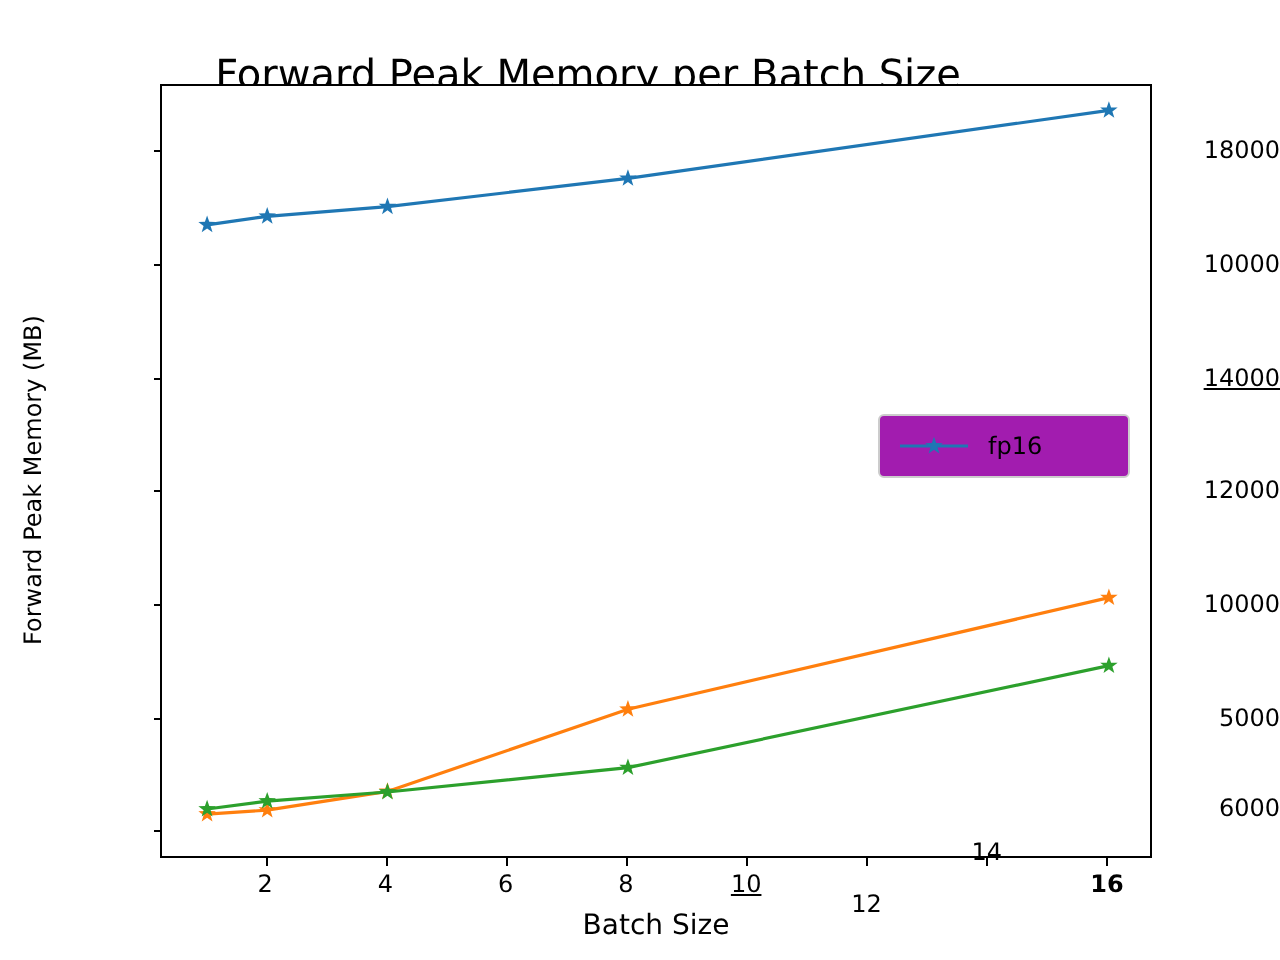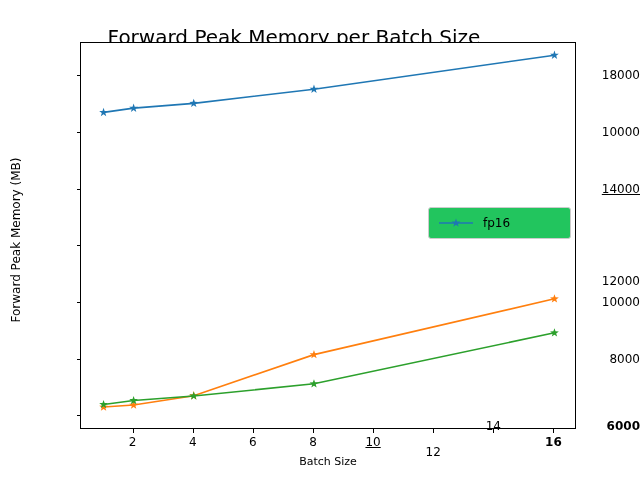--- a/index.html
+++ b/index.html
@@ -93,32 +93,32 @@
     white-space: nowrap;
     font-size: 12px;
     color: #000000;
   }
   #xlabel {
     position: absolute;
     left: 80px;
     width: 496px;
     top: 455px;
     text-align: center;
-    font-size: 11px;
+    font-size: 14px;
     color: #000000;
   }
   #legend {
     position: absolute;
-    left: 428px;
+    left: 439px;
     top: 207px;
-    width: 143px;
+    width: 126px;
     box-sizing: border-box;
     border: 1px solid #cccccc;
     border-radius: 3px;
-    background: #22c55e;
+    background: #a21caf;
     padding: 6px 8px 6px 8px;
   }
   .legend-row {
     display: flex;
     align-items: center;
     height: 18px;
   }
   .legend-swatch {
     width: 38px;
     height: 14px;
@@ -159,24 +159,24 @@
         <polyline points="22.55,361.50 52.61,357.54 112.73,353.00 232.97,340.82 473.45,289.83" fill="none" stroke="#2ca02c" stroke-width="1.6"></polyline>
         <path d="M22.55,356.90L23.63,360.01L26.92,360.08L24.30,362.07L25.25,365.22L22.55,363.34L19.84,365.22L20.80,362.07L18.17,360.08L21.46,360.01Z" fill="#2ca02c"></path>
         <path d="M52.61,352.94L53.69,356.05L56.98,356.11L54.36,358.10L55.31,361.26L52.61,359.38L49.90,361.26L50.86,358.10L48.23,356.11L51.52,356.05Z" fill="#2ca02c"></path>
         <path d="M112.73,348.40L113.81,351.51L117.10,351.58L114.48,353.57L115.43,356.72L112.73,354.84L110.02,356.72L110.98,353.57L108.35,351.58L111.65,351.51Z" fill="#2ca02c"></path>
         <path d="M232.97,336.22L234.05,339.33L237.34,339.40L234.72,341.39L235.67,344.54L232.97,342.66L230.27,344.54L231.22,341.39L228.59,339.40L231.89,339.33Z" fill="#2ca02c"></path>
         <path d="M473.45,285.23L474.54,288.34L477.83,288.40L475.20,290.39L476.16,293.55L473.45,291.67L470.75,293.55L471.70,290.39L469.08,288.40L472.37,288.34Z" fill="#2ca02c"></path>
       </svg>
   </div>
 
   <div id="ytick-labels">
-      <div class="ytick-label" style="top: 426px; width: 72px; font-weight: bold;">6000</div>
-      <div class="ytick-label" style="top: 358.739px; width: 72px;">8000</div>
+      <div class="ytick-label" style="top: 404px; width: 72px;">6000</div>
+      <div class="ytick-label" style="top: 358.739px; width: 72px;">5000</div>
       <div class="ytick-label" style="top: 302.078px; width: 72px;">10000</div>
-      <div class="ytick-label" style="top: 245.416px; width: 72px; margin-top: 36px;">12000</div>
+      <div class="ytick-label" style="top: 245.416px; width: 72px;">12000</div>
       <div class="ytick-label" style="top: 188.754px; width: 72px; text-decoration: underline;">14000</div>
       <div class="ytick-label" style="top: 132.092px; width: 72px;">10000</div>
       <div class="ytick-label" style="top: 75.4305px; width: 72px;">18000</div>
     </div>
   <div id="ytick-marks">
       <div class="ytick-mark" style="left: 76.5px; top: 415.401px;"></div>
       <div class="ytick-mark" style="left: 76.5px; top: 358.739px;"></div>
       <div class="ytick-mark" style="left: 76.5px; top: 302.078px;"></div>
       <div class="ytick-mark" style="left: 76.5px; top: 245.416px;"></div>
       <div class="ytick-mark" style="left: 76.5px; top: 188.754px;"></div>

